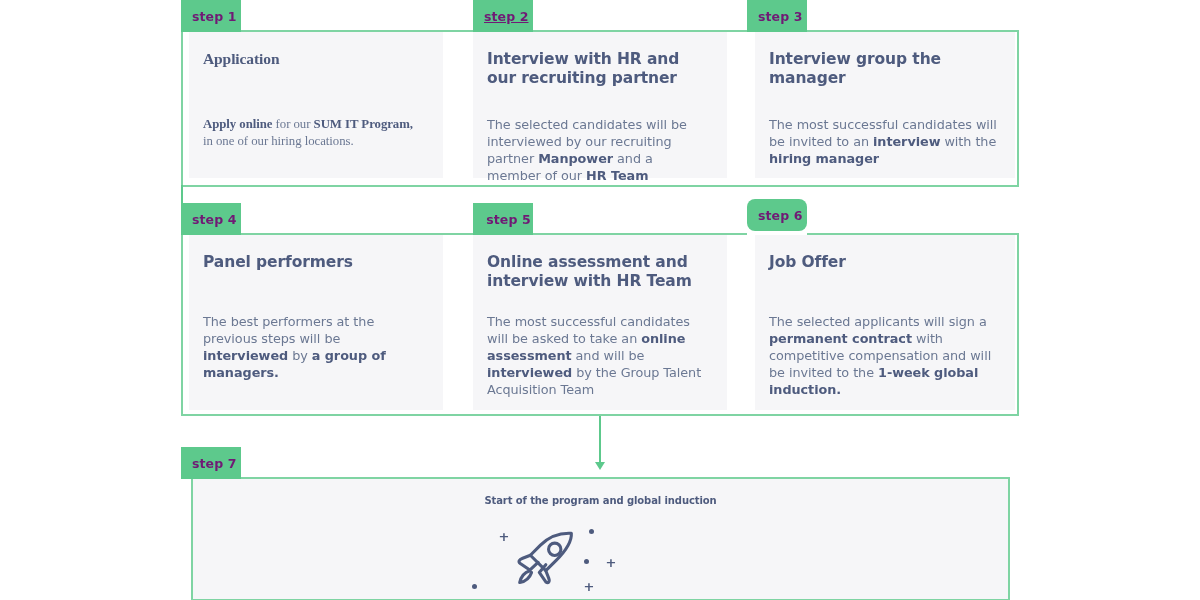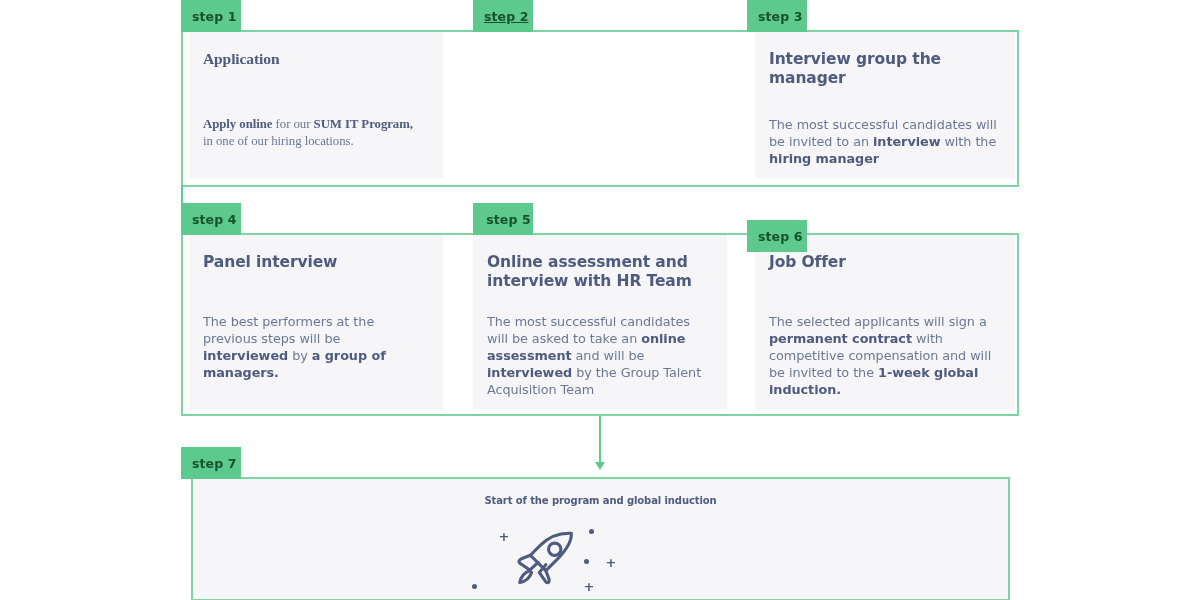--- a/index.html
+++ b/index.html
@@ -29,21 +29,21 @@
     box-sizing: border-box;
     background: transparent;
   }
 
   
   .step-tab {
     position: absolute;
     height: 32px;
     width: 60px;
     background: #5dc98c;
-    color: #14532d;
+    color: #701a75;
     font-size: 12.5px;
     font-weight: bold;
     letter-spacing: 0.1px;
     display: flex;
     align-items: center;
     padding-left: 11px;
     box-sizing: border-box;
     z-index: 6;
     font-family: "DejaVu Sans", "Liberation Sans", sans-serif;
   }
@@ -160,44 +160,48 @@
     <span>step 2</span>
   </div>
   <div class="step-tab" style="left: 747px; top: 0px;">
     <span>step 3</span>
   </div>
 
   <div class="card row1" style="left: 189px; top: 32px; width: 254px; height: 146px; font-family: Liberation Serif, serif;">
     <p class="card-title">Application</p>
     <p class="card-body" style="position: absolute; left: 14px; right: 18px; top: 76px;"><b>Apply online</b><span> for our </span><b>SUM IT Program,</b><span> in one of our hiring locations.</span></p>
   </div>
+  <div class="card row1" style="left: 473px; top: 32px; width: 254px; height: 146px;">
+    <p class="card-title">Interview with HR and our recruiting partner</p>
+    <p class="card-body" style="position: absolute; left: 14px; right: 18px; top: 76px;"><span>The selected candidates will be interviewed by our recruiting partner </span><b>Manpower</b><span> and a member of our </span><b>HR Team</b></p>
+  </div>
   <div class="card row1" style="left: 755px; top: 32px; width: 260px; height: 146px;">
     <p class="card-title">Interview group the manager</p>
     <p class="card-body" style="position: absolute; left: 14px; right: 18px; top: 76px;"><span>The most successful candidates will be invited to an </span><b>interview</b><span> with the </span><b>hiring manager</b></p>
   </div>
 
   <div class="flow-box" style="left:181px; top:233px; width:838px; height:183px; border-top:none;"></div>
   <div class="flow-box" style="left:241px; top:233px; width:232px; height:0; border:none; border-top:2px solid #7fd4a3;"></div>
   <div class="flow-box" style="left:533px; top:233px; width:214px; height:0; border:none; border-top:2px solid #7fd4a3;"></div>
   <div class="flow-box" style="left:807px; top:233px; width:212px; height:0; border:none; border-top:2px solid #7fd4a3;"></div>
 
   <div class="arrow-line" style="left:181px; top:185px; width:2px; height:50px;"></div>
 
   <div class="step-tab" style="left: 181px; top: 203px;">
     <span>step 4</span>
   </div>
   <div class="step-tab" style="left: 473px; top: 203px; justify-content: center;">
     <span>step 5</span>
   </div>
-  <div class="step-tab" style="left: 747px; top: 220px;">
+  <div class="step-tab" style="left: 747px; top: 199px; border-radius: 8px;">
     <span>step 6</span>
   </div>
 
   <div class="card row2" style="left: 189px; top: 235px; width: 254px; height: 175px;">
-    <p class="card-title">Panel interview</p>
+    <p class="card-title">Panel performers</p>
     <p class="card-body" style="position: absolute; left: 14px; right: 18px; top: 78px;"><span>The best performers at the previous steps will be </span><b>interviewed</b><span> by </span><b>a group of managers.</b></p>
   </div>
   <div class="card row2" style="left: 473px; top: 235px; width: 254px; height: 175px;">
     <p class="card-title">Online assessment and interview with HR Team</p>
     <p class="card-body" style="position: absolute; left: 14px; right: 18px; top: 78px;"><span>The most successful candidates will be asked to take an </span><b>online assessment</b><span> and will be </span><b>interviewed</b><span> by the Group Talent Acquisition Team</span></p>
   </div>
   <div class="card row2" style="left: 755px; top: 235px; width: 260px; height: 175px;">
     <p class="card-title">Job Offer</p>
     <p class="card-body" style="position: absolute; left: 14px; right: 18px; top: 78px;"><span>The selected applicants will sign a </span><b>permanent contract</b><span> with competitive compensation and will be invited to the </span><b>1-week global induction.</b></p>
   </div>

